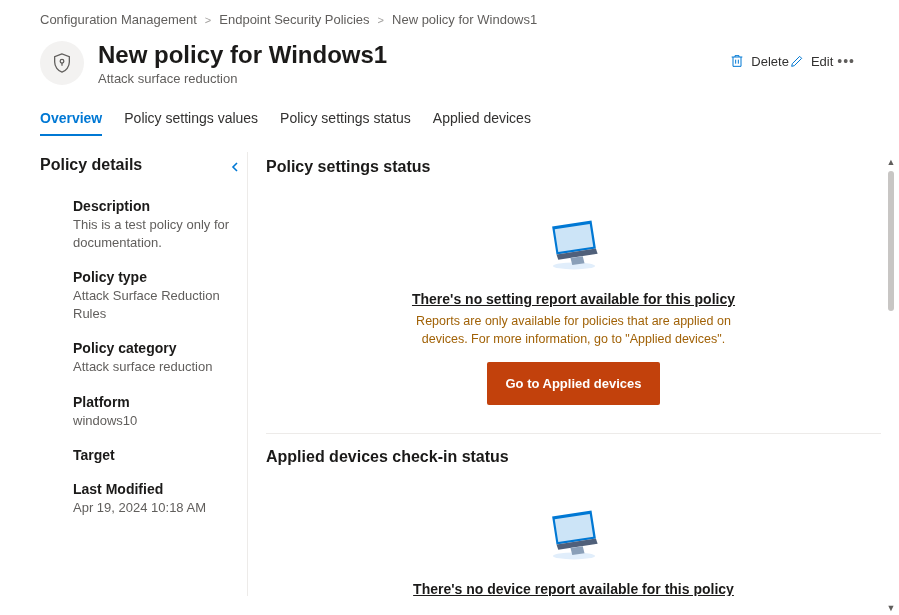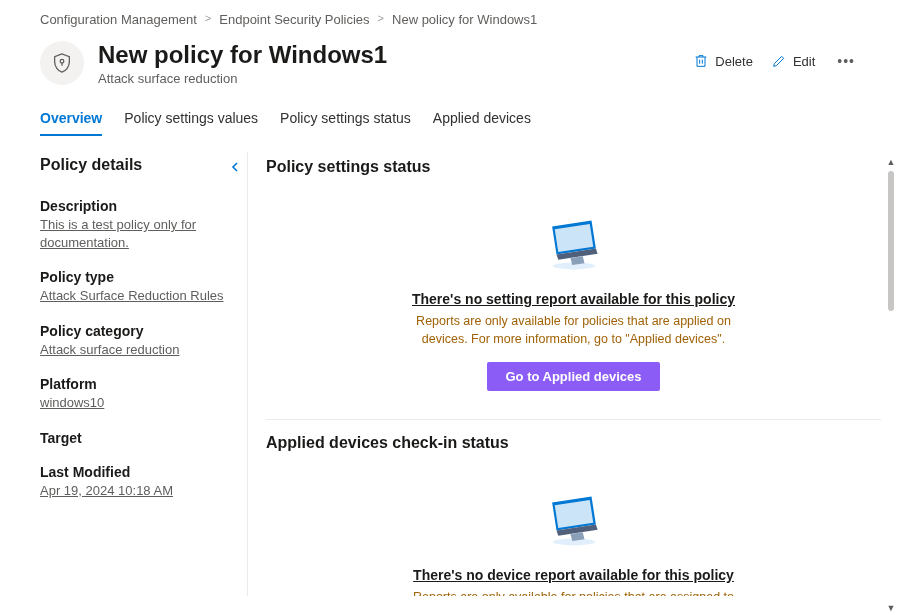--- a/index.html
+++ b/index.html
@@ -8,21 +8,21 @@
       font-size: 14px;
       color: #323130;
       background: #ffffff;
       width: 899px;
       height: 615px;
       overflow: hidden;
       position: relative;
     }
     .breadcrumb {
       display: flex;
-      align-items: flex-start;
+      align-items: center;
       gap: 8px;
       padding: 12px 40px 10px 40px;
       font-size: 13px;
       color: #605e5c;
     }
     .breadcrumb-item { color: #605e5c; cursor: pointer; }
     .breadcrumb-sep { color: #a19f9d; font-size: 11px; }
     .header {
       display: flex;
       align-items: flex-start;
@@ -46,21 +46,20 @@
       color: #1b1a19;
       margin-bottom: 2px;
     }
     .header-subtitle {
       font-size: 13px;
       color: #605e5c;
     }
     .header-actions {
       display: flex;
       align-items: center;
-      gap: 18px;
       margin-top: 8px;
     }
     .header-action {
       display: flex;
       align-items: center;
       gap: 6px;
       font-size: 13px;
       color: #323130;
       cursor: pointer;
     }
@@ -104,32 +103,31 @@
       cursor: pointer;
       color: #0078d4;
     }
     .sidebar-title {
       font-size: 16px;
       font-weight: 700;
       color: #1b1a19;
       margin-bottom: 24px;
       margin-top: 4px;
     }
-    .detail-group { margin-bottom: 18px; }
+    .detail-group { margin-bottom: 18px; margin-left: 33px; }
     .detail-label {
       font-size: 14px;
       font-weight: 600;
       color: #1b1a19;
       margin-bottom: 2px;
     }
     .detail-value {
       font-size: 13px;
       color: #605e5c;
       line-height: 1.35;
-      text-decoration: underline;
     }
     .main {
       flex: 1;
       padding: 0 18px 10px 18px;
       overflow-y: auto;
       position: relative;
     }
     .section-title {
       font-size: 16px;
       font-weight: 700;
@@ -154,24 +152,24 @@
       text-decoration: underline;
     }
     .empty-desc {
       font-size: 12.5px;
       color: #a16207;
       line-height: 1.4;
       max-width: 330px;
       margin: 0 auto 14px auto;
     }
     .primary-btn {
-      background: #8b5cf6;
+      background: #c2410c;
       color: #ffffff;
       border: none;
-      padding: 7px 18px;
+      padding: 14px 18px;
       font-size: 13px;
       font-weight: 600;
       cursor: pointer;
       border-radius: 2px;
     }
     .section1 {
       border-bottom: 1px solid #edebe9;
       padding-bottom: 10px;
       margin-bottom: 14px;
     }

